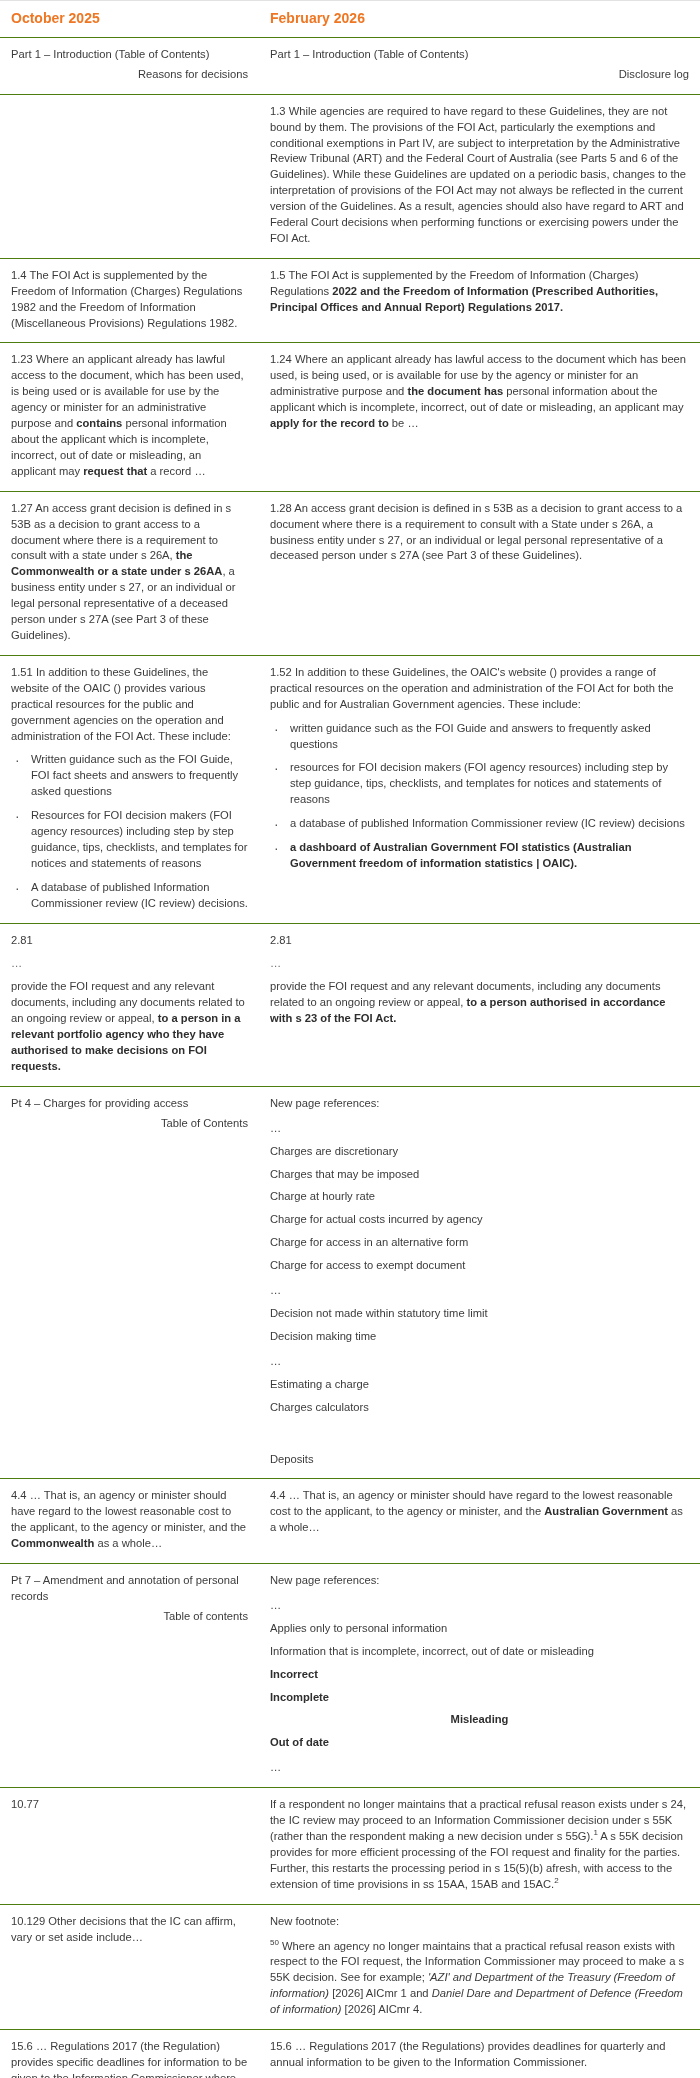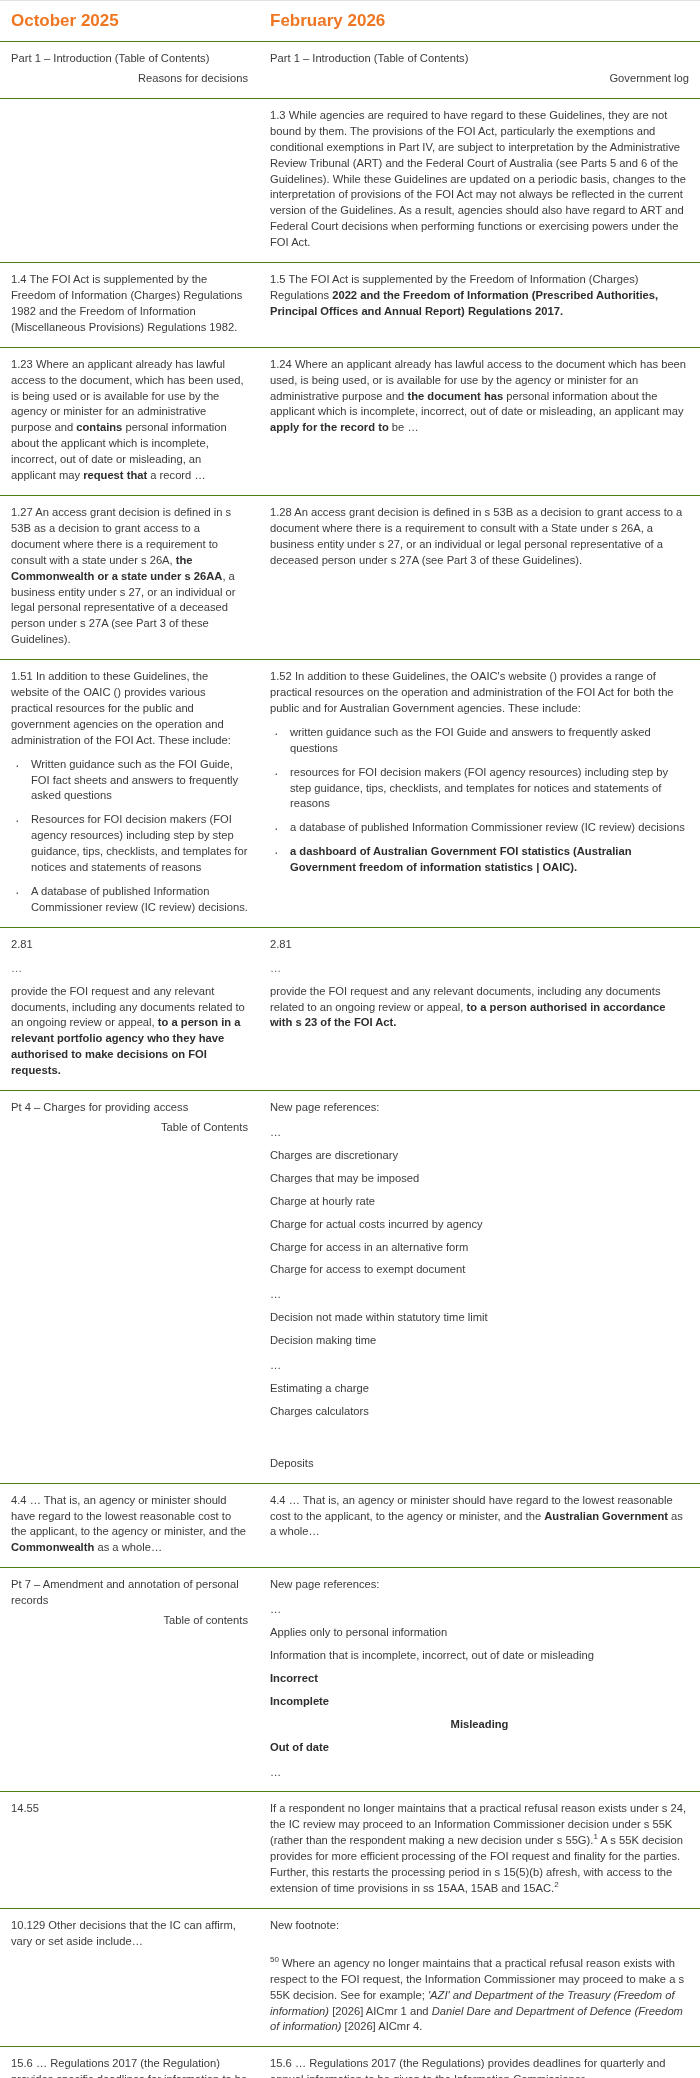--- a/index.html
+++ b/index.html
@@ -31,26 +31,26 @@
     word-wrap: break-word;
   }
   .comparison-table tr.header-row td {
     border-top: 1px solid #e2e2e2;
     padding-top: 8px;
     padding-bottom: 8px;
   }
   .col-head {
     color: #ef7622;
     font-weight: bold;
-    font-size: 17px;
+    font-size: 14px;
   }
   .cell-line { display: block; }
   .cell-line + .cell-line { margin-top: 4px; text-align: right; }
   .para { margin: 0; }
-  .para + .para { margin-top: 22px; }
+  .para + .para { margin-top: 9px; }
   b, .b { font-weight: bold; color: #2e2e2e; }
   i, .i { font-style: italic; }
   .ellipsis { display: block; margin: 8px 0 7px 0; color: #6a6a6a; letter-spacing: 1px; }
   ul.bullets {
     margin: 8px 0 0 0;
     padding: 0 0 0 16px;
     list-style: none;
   }
   ul.bullets li {
     position: relative;
@@ -93,21 +93,21 @@
     </tr>
   </tbody>
   <tbody id="rows-body">
       <tr>
         <td>
           <span class="cell-line">Part 1 – Introduction (Table of Contents)</span>
           <span class="cell-line">Reasons for decisions</span>
         </td>
         <td>
           <span class="cell-line">Part 1 – Introduction (Table of Contents)</span>
-          <span class="cell-line">Government log</span>
+          <span class="cell-line">Disclosure log</span>
         </td>
       </tr>
       <tr>
         <td class="empty-cell"></td>
         <td>
           <p class="para">1.3 While agencies are required to have regard to these Guidelines, they are not bound by them. The provisions of the FOI Act, particularly the exemptions and conditional exemptions in Part IV, are subject to interpretation by the Administrative Review Tribunal (ART) and the Federal Court of Australia (see Parts 5 and 6 of the Guidelines). While these Guidelines are updated on a periodic basis, changes to the interpretation of provisions of the FOI Act may not always be reflected in the current version of the Guidelines. As a result, agencies should also have regard to ART and Federal Court decisions when performing functions or exercising powers under the FOI Act.</p>
         </td>
       </tr>
       <tr>
         <td>
@@ -211,21 +211,21 @@
             <b class="toc-item" style="display: block;">Incorrect</b>
             <b class="toc-item" style="display: block;">Incomplete</b>
             <b class="toc-item" style="display: block; text-align: center;">Misleading</b>
             <b class="toc-item" style="display: block;">Out of date</b>
             <span class="toc-item gap" style="display: block;">…</span>
           </div>
         </td>
       </tr>
       <tr>
         <td>
-          <p class="para">14.55</p>
+          <p class="para">10.77</p>
         </td>
         <td>
           <p class="para"><span>If a respondent no longer maintains that a practical refusal reason exists under s 24, the IC review may proceed to an Information Commissioner decision under s 55K (rather than the respondent making a new decision under s 55G).</span><sup>1</sup><span>  A s 55K decision provides for more efficient processing of the FOI request and finality for the parties. Further, this restarts the processing period in s 15(5)(b) afresh, with access to the extension of time provisions in ss 15AA, 15AB and 15AC.</span><sup>2</sup></p>
         </td>
       </tr>
       <tr>
         <td>
           <p class="para">10.129 Other decisions that the IC can affirm, vary or set aside include…</p>
         </td>
         <td>

